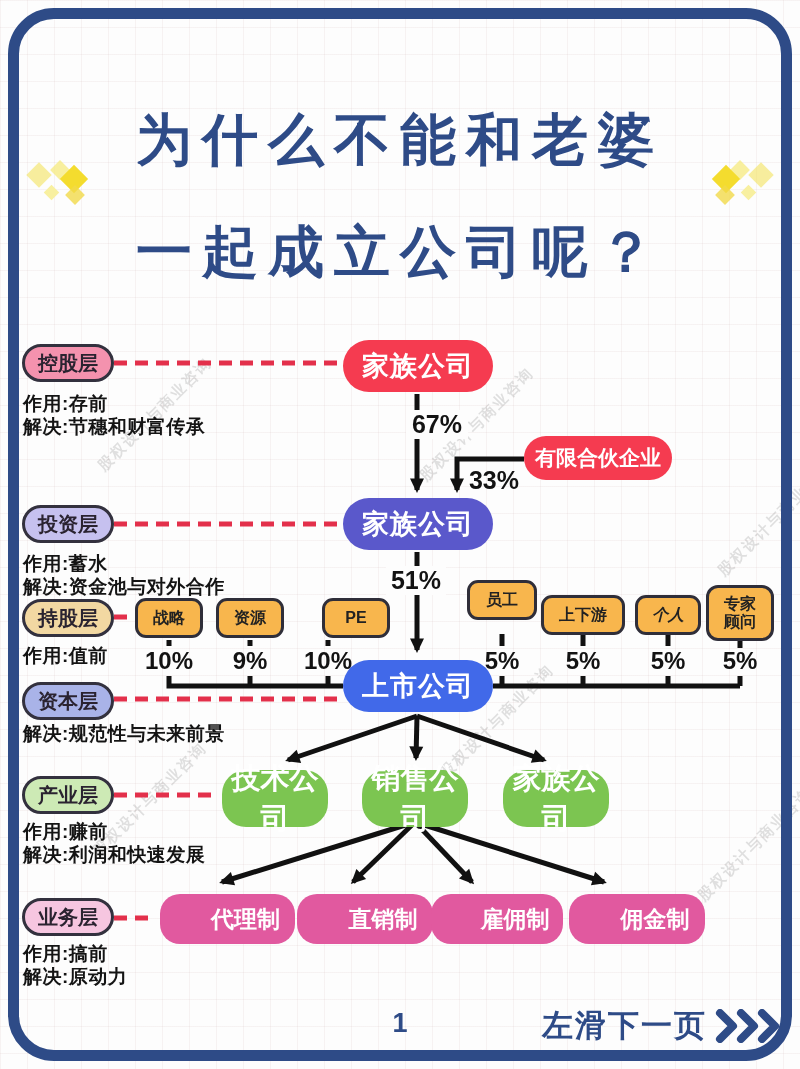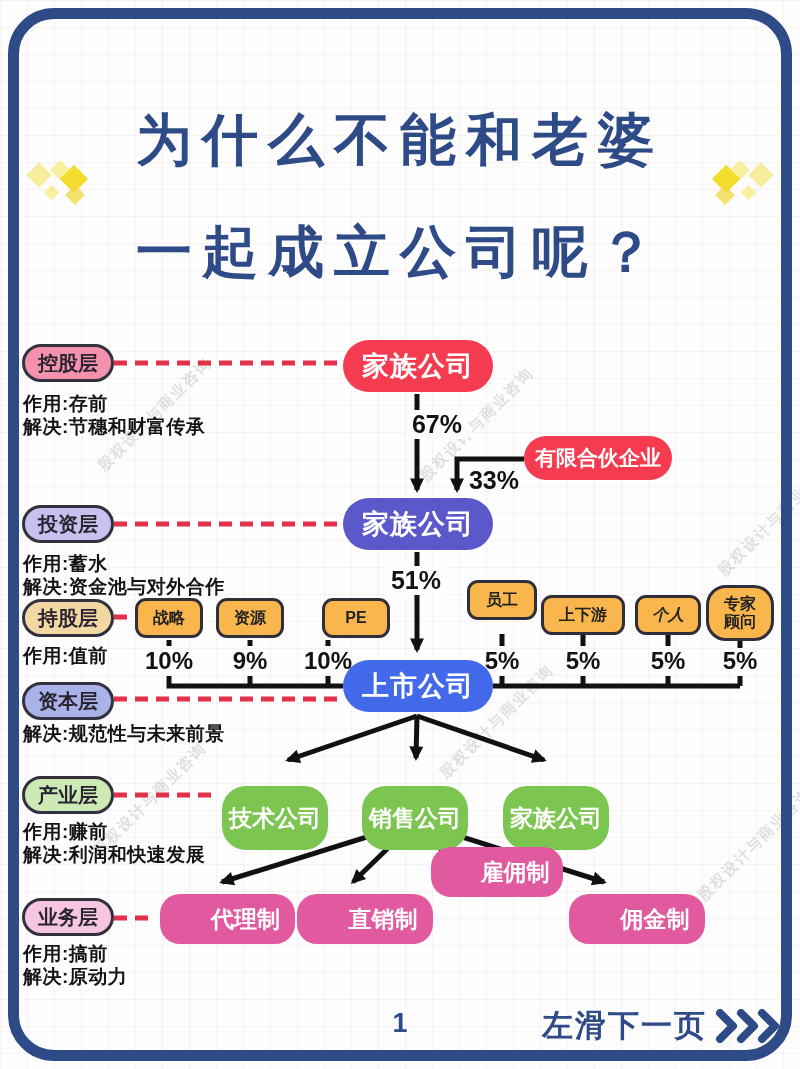--- a/index.html
+++ b/index.html
@@ -16,21 +16,21 @@
   .diamond{position:absolute;transform:rotate(45deg);z-index:1;}
   svg.wires{position:absolute;left:0;top:0;z-index:1;}
   .layer-label{position:absolute;width:92px;height:38px;box-sizing:border-box;border:3px solid #33313e;
          border-radius:19px;display:flex;align-items:center;justify-content:center;
          font-weight:800;font-size:20px;color:#2a2330;z-index:3;}
   .node{position:absolute;display:flex;align-items:center;justify-content:center;
         color:#fff;font-weight:800;z-index:3;text-align:center;}
   .node-lg{width:150px;height:52px;border-radius:26px;font-size:27px;letter-spacing:1px;}
   .node-sm{height:40px;box-sizing:border-box;border:3px solid #2f2e39;border-radius:11px;
            color:#222;font-size:16px;}
-  .node-green{width:106px;height:64px;border-radius:24px;font-size:23px;background:#7cc551;margin-top:16px;}
+  .node-green{width:106px;height:57px;border-radius:24px;font-size:29px;background:#7cc551;}
   .node-pink{height:50px;border-radius:20px;font-size:23px;background:#e1599f;padding-left:36px;}
   .pct{position:absolute;font-weight:800;font-size:25px;color:#131313;text-align:center;z-index:2;}
   .pct.bg{background:#fdfdfd;}
   .pct.sm{font-size:24px;}
   .note{position:absolute;font-weight:700;font-size:19px;color:#141414;letter-spacing:.5px;z-index:2;white-space:nowrap;}
   .footer-num{position:absolute;left:370px;top:1008px;width:60px;text-align:center;
         font-weight:800;font-size:27px;color:#2e4b87;z-index:7;}
   .footer-cta{position:absolute;left:542px;top:1006px;height:40px;display:flex;align-items:center;gap:8px;
         font-weight:900;font-size:31px;color:#2e4b87;letter-spacing:2px;z-index:7;font-family:Liberation Mono, monospace;}
 </style>
@@ -117,40 +117,40 @@
   <div class="node node-lg" style="left:343px;top:498px;background:#5a58cb;">家族公司</div>
   <div class="node node-lg" style="left:343px;top:660px;background:#4169e9;">上市公司</div>
 
   <div class="node node-sm" style="left:135px;top:598px;width:68px;background:#f8b64d;">战略</div>
   <div class="node node-sm" style="left:216px;top:598px;width:68px;background:#f8b64d;">资源</div>
   <div class="node node-sm" style="left:294px;top:598px;width:68px;background:#f8b64d;margin-left:28px;">PE</div>
 
   <div class="node node-sm" style="left:467px;top:580px;width:70px;background:#f8b64d;">员工</div>
   <div class="node node-sm" style="left:541px;top:595px;width:84px;background:#f8b64d;">上下游</div>
   <div class="node node-sm" style="left:635px;top:595px;width:66px;background:#f8b64d;font-style:italic;">个人</div>
-  <div class="node node-sm" style="left:706px;top:585px;width:68px;height:56px;font-size:16px;line-height:1.15;padding:0 10px;border-radius:20px;background:#f8b64d;">专家顾问</div>
+  <div class="node node-sm" style="left:706px;top:585px;width:68px;height:56px;font-size:16px;line-height:1.15;padding:0 10px;border-radius:12px;background:#f8b64d;">专家顾问</div>
 
   <div class="pct bg" style="left:399px;top:410px;width:62px;margin-left:7px;">67%</div>
   <div class="pct" style="left:466px;top:466px;width:56px;">33%</div>
   <div class="pct bg" style="left:386px;top:566px;width:60px;">51%</div>
   <div class="pct sm" style="left:139px;top:647px;width:60px;">10%</div>
   <div class="pct sm" style="left:224px;top:647px;width:52px;">9%</div>
   <div class="pct sm" style="left:298px;top:647px;width:60px;">10%</div>
   <div class="pct sm" style="left:477px;top:647px;width:50px;">5%</div>
   <div class="pct sm" style="left:558px;top:647px;width:50px;">5%</div>
   <div class="pct sm" style="left:643px;top:647px;width:50px;">5%</div>
   <div class="pct sm" style="left:715px;top:647px;width:50px;">5%</div>
 
   <div class="node node-green" style="left:222px;top:770px;">技术公司</div>
   <div class="node node-green" style="left:362px;top:770px;">销售公司</div>
   <div class="node node-green" style="left:503px;top:770px;">家族公司</div>
 
   <div class="node node-pink" style="left:160px;top:894px;width:99px;">代理制</div>
   <div class="node node-pink" style="left:297px;top:894px;width:100px;">直销制</div>
-  <div class="node node-pink" style="left:431px;top:847px;width:96px;">雇佣制</div>
+  <div class="node node-pink" style="left:431px;top:894px;width:96px;">雇佣制</div>
   <div class="node node-pink" style="left:569px;top:894px;width:100px;">佣金制</div>
 
   <div class="footer-num">1</div>
   <div class="footer-cta">
     <span>左滑下一页</span>
     <svg width="64" height="34" viewBox="0 0 64 34">
       <g fill="none" stroke="#2e4b87" stroke-width="8" stroke-linecap="round" stroke-linejoin="round">
         <polyline points="5,4 18,17 5,30"></polyline>
         <polyline points="26,4 39,17 26,30"></polyline>
         <polyline points="47,4 60,17 47,30"></polyline>

